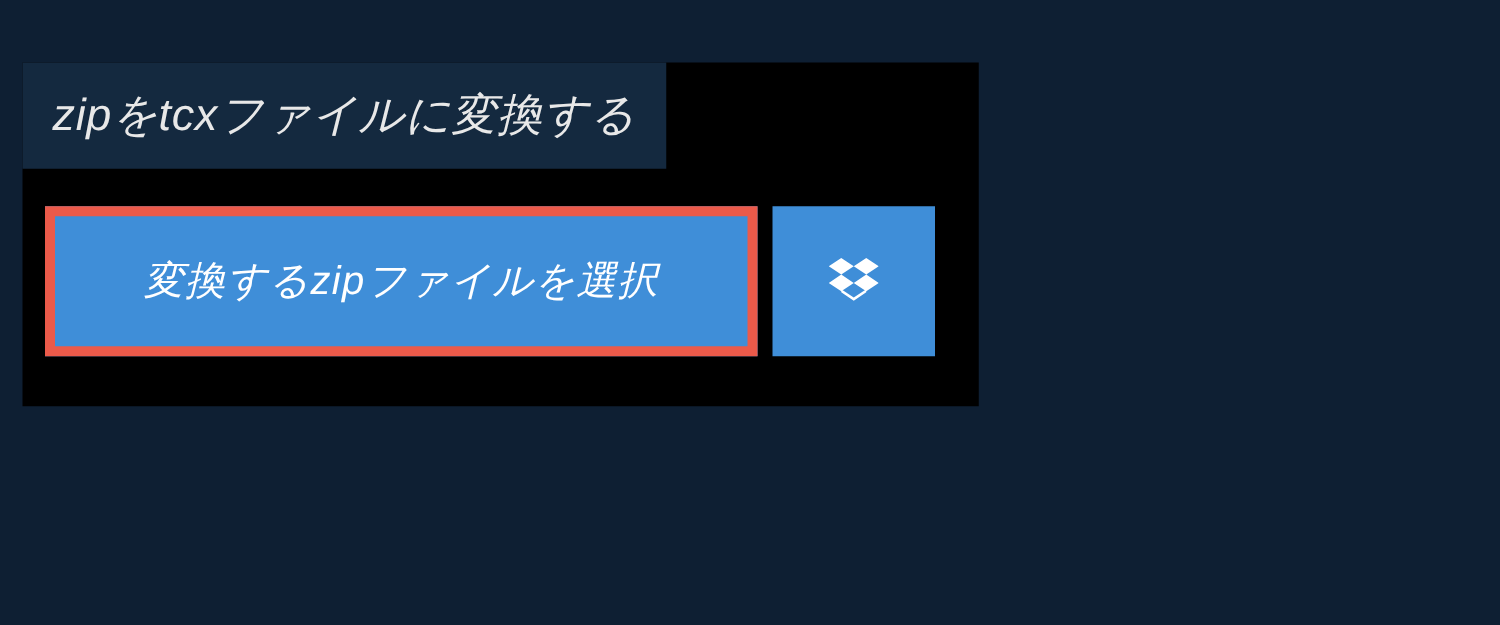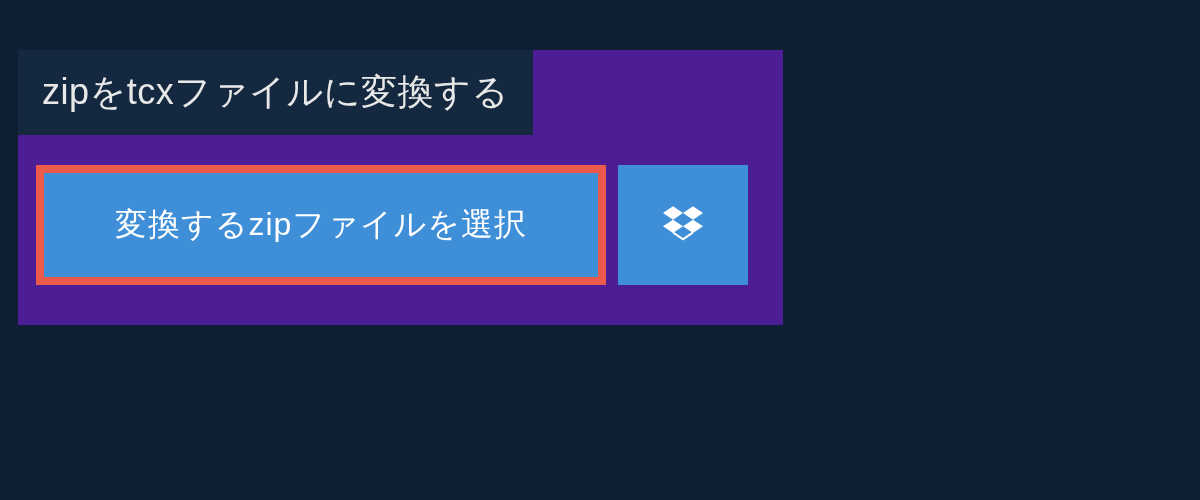--- a/index.html
+++ b/index.html
@@ -8,24 +8,25 @@
       box-sizing: border-box;
     }
     body {
       width: 1200px;
       height: 500px;
       background-color: #0e1f33;
       font-family: -apple-system, BlinkMacSystemFont, "Segoe UI", "Helvetica Neue", Arial, sans-serif;
       overflow: hidden;
     }
     .panel {
-      background-color: #4c1d95;
+      background-color: #000000;
       margin: 50px 0 0 18px;
       width: 765px;
       padding-bottom: 40px;
+      font-style: italic;
     }
     .heading-wrapper {
       background-color: #14293f;
       padding: 18px 24px;
       display: inline-block;
     }
     .heading {
       color: #e8e8e8;
       font-size: 36px;
       font-weight: 400;

